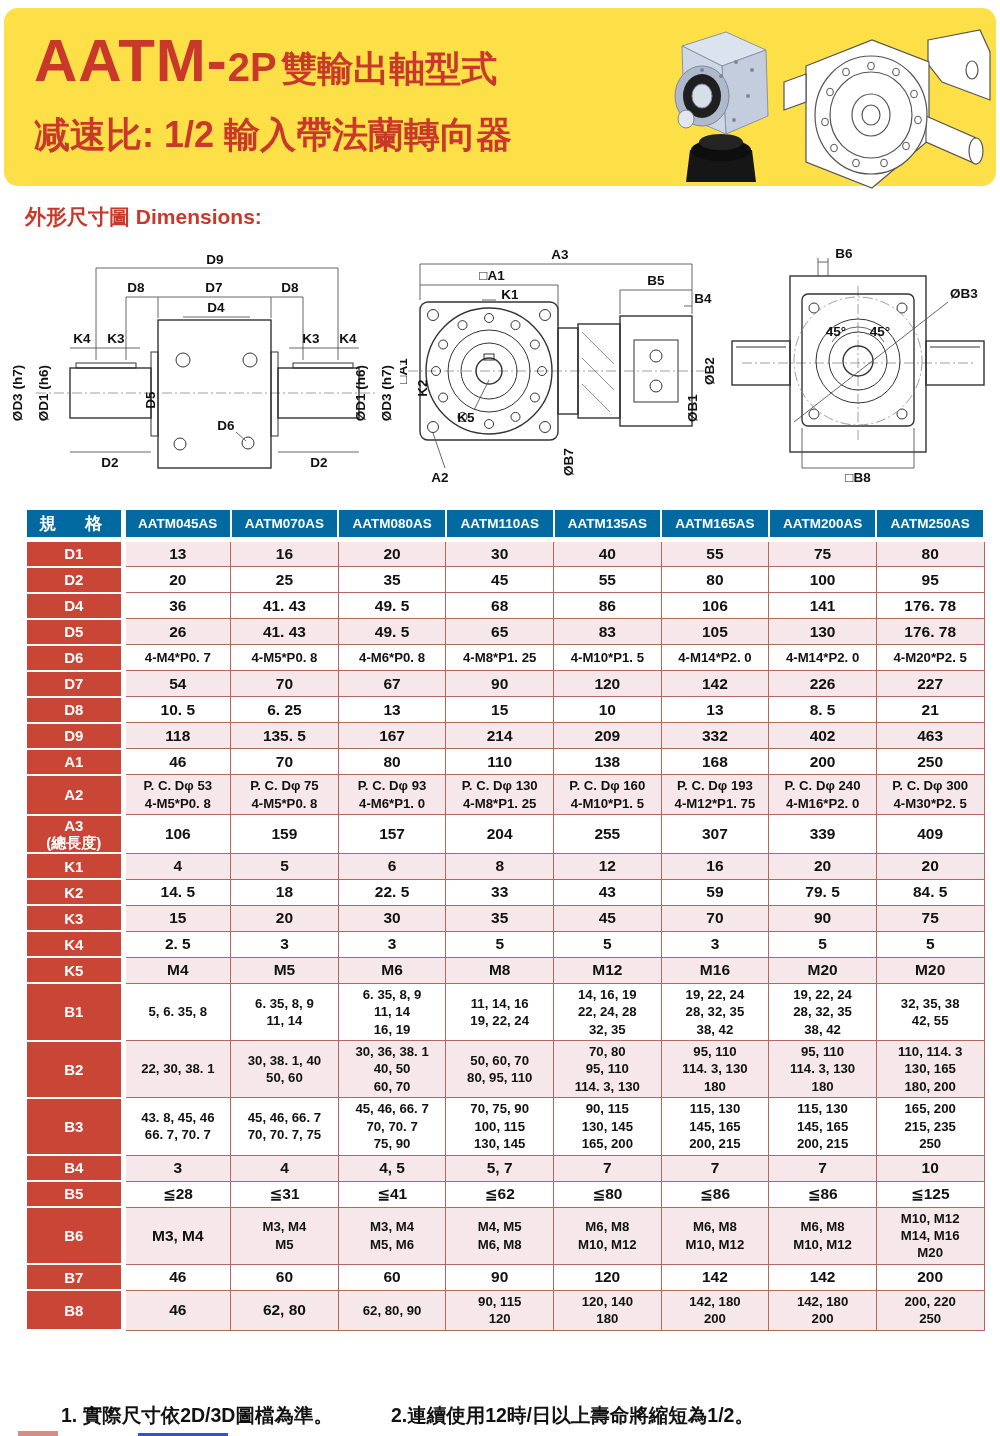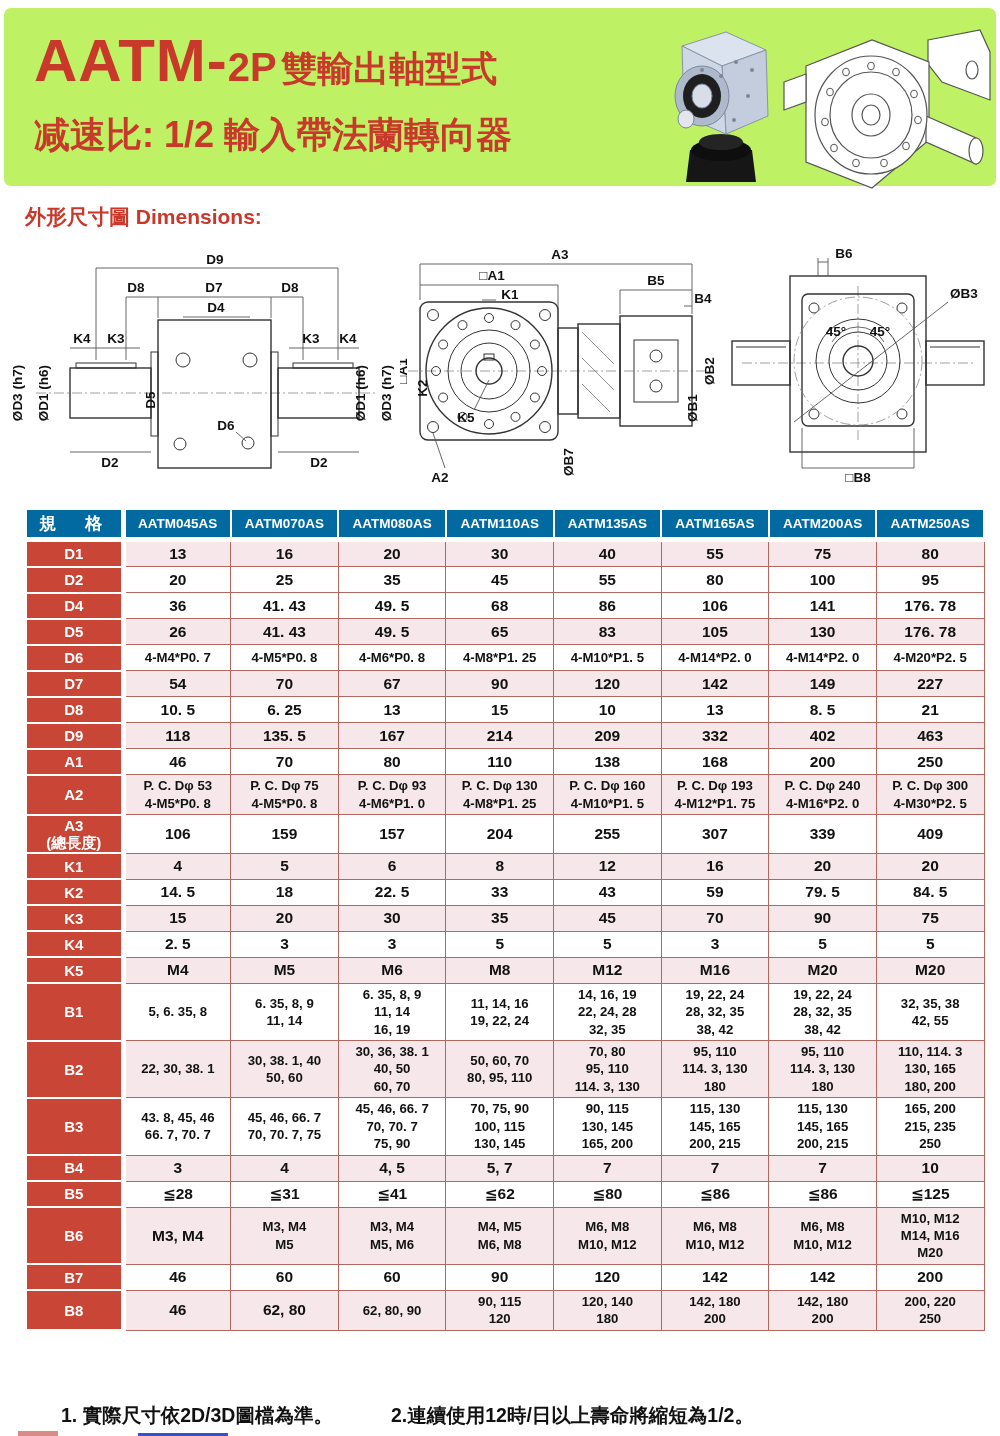--- a/index.html
+++ b/index.html
@@ -6,21 +6,21 @@
   html,body { margin:0; padding:0; }
   body {
     width:1000px; height:1436px; position:relative; overflow:hidden;
     background:#ffffff;
     font-family:"Liberation Sans","DejaVu Sans",sans-serif;
     color:#111;
   }
   
   .banner {
     position:absolute; top:8px; left:4px; width:992px; height:178px;
-    background:#bef264; border-radius:7px;
+    background:#fde047; border-radius:14px;
   }
   .title-block { position:absolute; left:30px; top:18px; color:#c8392b; white-space:nowrap; }
   .model-main { font-size:60px; font-weight:bold; letter-spacing:1px; }
   .model-sub  { font-size:40px; font-weight:bold; }
   .title-cjk  { font-size:36px; font-weight:bold; }
   .title-line2 { position:absolute; left:30px; top:103px; font-size:36px; font-weight:bold; color:#c8392b; white-space:nowrap; }
   .photo3d  { position:absolute; left:640px; top:16px; }
   .photoiso { position:absolute; left:772px; top:12px; }
 
   
@@ -363,21 +363,21 @@
         <td class="val sm">4-M20*P2. 5</td>
       </tr>
       <tr class="pink">
         <td class="lbl">D7</td>
         <td class="val">54</td>
         <td class="val">70</td>
         <td class="val">67</td>
         <td class="val">90</td>
         <td class="val">120</td>
         <td class="val">142</td>
-        <td class="val">149</td>
+        <td class="val">226</td>
         <td class="val">227</td>
       </tr>
       <tr class="white">
         <td class="lbl">D8</td>
         <td class="val">10. 5</td>
         <td class="val">6. 25</td>
         <td class="val">13</td>
         <td class="val">15</td>
         <td class="val">10</td>
         <td class="val">13</td>

